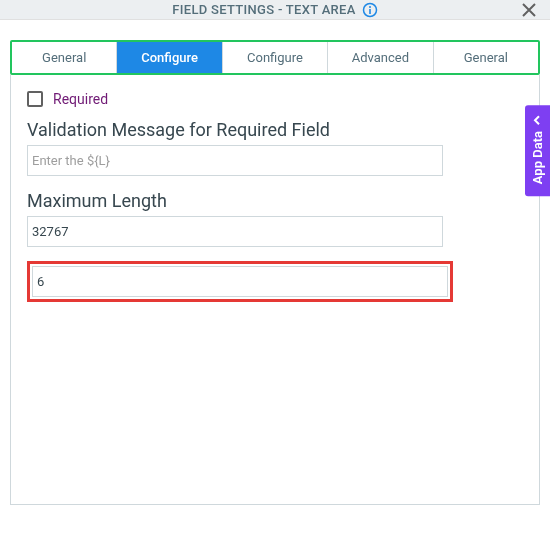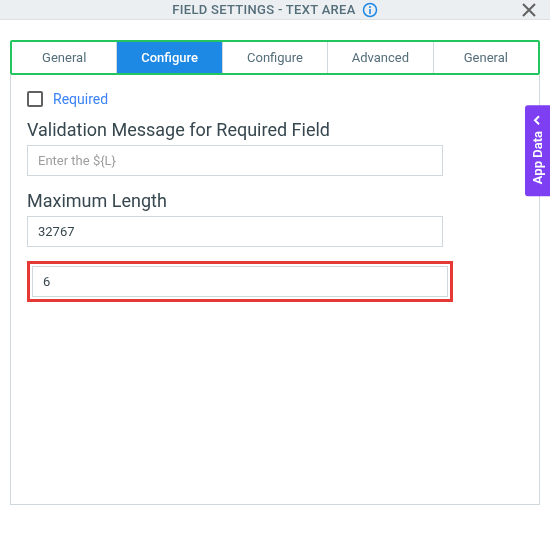--- a/index.html
+++ b/index.html
@@ -85,33 +85,33 @@
       width: 16px;
       height: 16px;
       border: 2px solid #616161;
       border-radius: 2px;
       margin-right: 10px;
       cursor: pointer;
       display: inline-block;
     }
     .checkbox-label {
       font-size: 14px;
-      color: #3b82f6;
+      color: #701a75;
       text-align: right;
     }
     .field-label {
       font-size: 18px;
       color: #37474f;
       margin-bottom: 5px;
       display: block;
     }
     .text-input {
       width: 416px;
       border: 1px solid #cfd8dc;
-      padding: 7px 10px;
+      padding: 7px 4px;
       font-size: 13px;
       color: #37474f;
       margin-bottom: 14px;
       font-family: inherit;
     }
     .text-input::placeholder {
       color: #9e9e9e;
     }
     .highlighted {
       display: inline-block;

